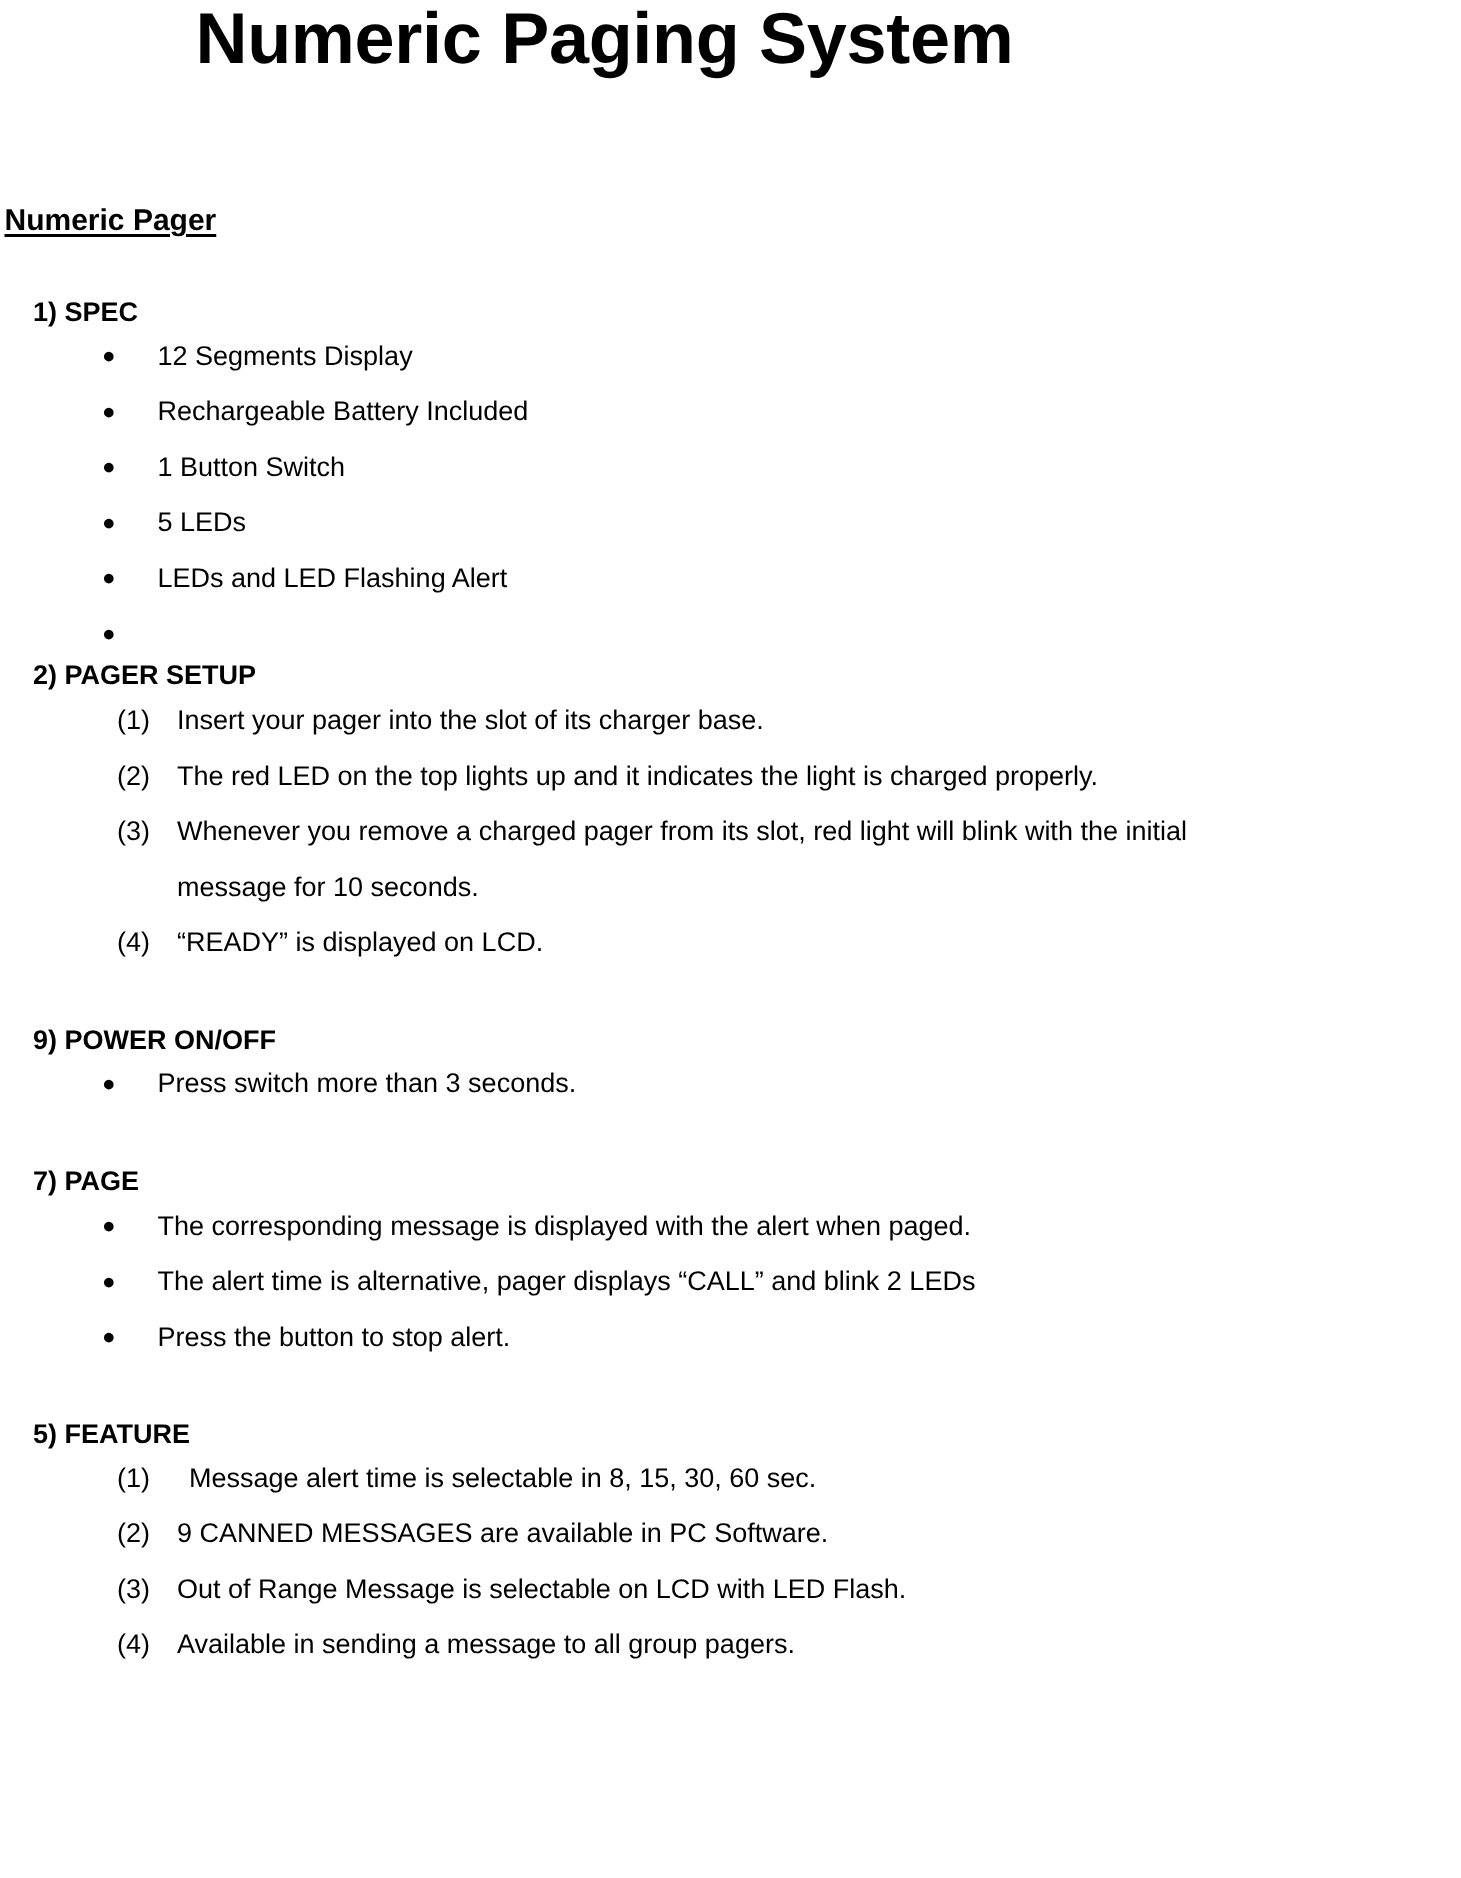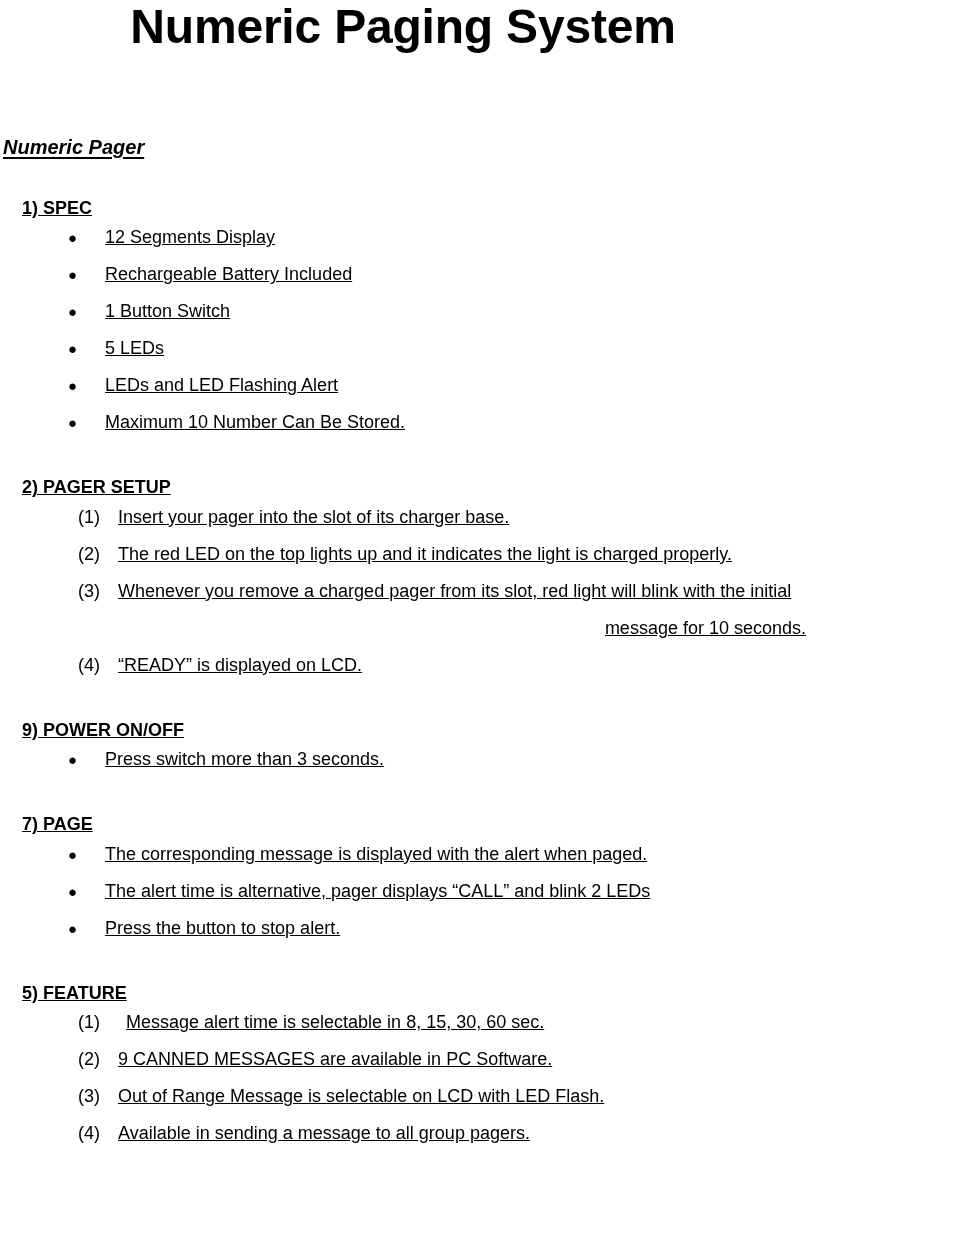--- a/index.html
+++ b/index.html
@@ -32,36 +32,34 @@
     line-height: 1.06;
     letter-spacing: -0.2px;
     margin: 0;
     padding-top: 2px;
   }
 
   
   .sub-title-row {
     margin-top: 82px;
     padding-left: 3px;
-    font-style: italic;
   }
   .sub-title {
     display: inline-block;
     font-size: 20px;
     font-weight: bold;
     text-decoration: underline;
     text-underline-offset: 3px;
     line-height: 1.2;
   }
 
   
   .group {
     margin: 0;
     padding: 0;
-    text-decoration: underline;
   }
   .group-heading {
     font-size: 18px;
     font-weight: bold;
     padding-left: 22px;
     line-height: 1.25;
   }
 
   
   .bullet-list {
@@ -109,21 +107,20 @@
   }
   
   .num-item.wide-gap .num-text {
     padding-left: 48px;
   }
   
   .num-item .cont {
     display: block;
     padding-left: 40px;
     line-height: 37px;
-    text-align: right;
   }
   .gap-md { height: 35px; }
   .gap-lg { height: 38px; }
 </style>
 </head>
 <body>
 
 <div class="page">
 
   <h1 class="doc-title">Numeric Paging System</h1>
@@ -152,21 +149,20 @@
       <li class="bullet-item">
         <span class="bullet-glyph">●</span>
         <span>5 LEDs</span>
       </li>
       <li class="bullet-item">
         <span class="bullet-glyph">●</span>
         <span>LEDs and LED Flashing Alert</span>
       </li>
       <li class="bullet-item">
         <span class="bullet-glyph">●</span>
-        <span>Maximum 10 Number Can Be Stored.</span>
       </li>
     </ul>
   </section>
 
   <div class="gap-md"></div>
 
   <section class="group">
     <div class="group-heading">2) PAGER SETUP</div>
     <ul class="num-list">
       <li class="num-item">

